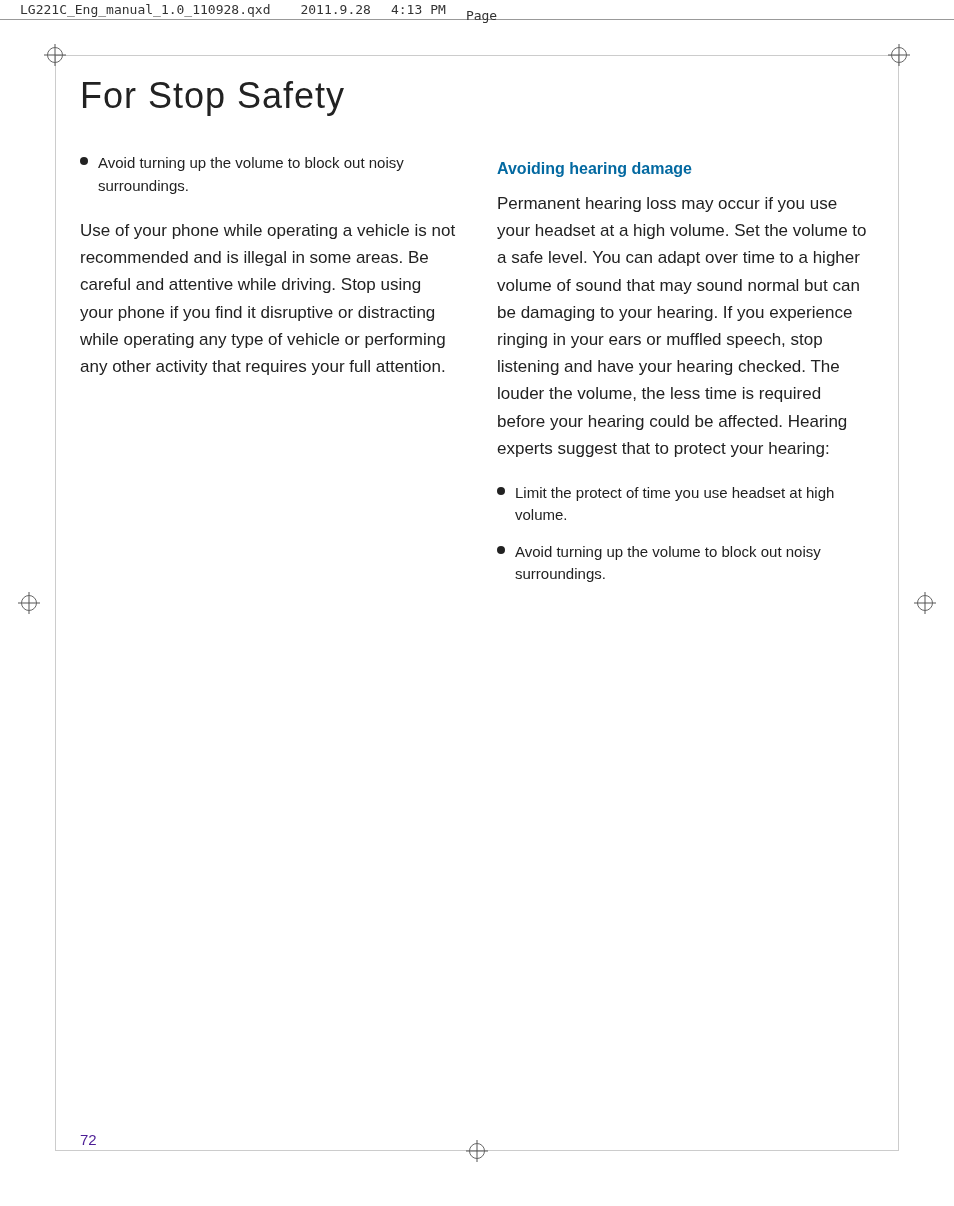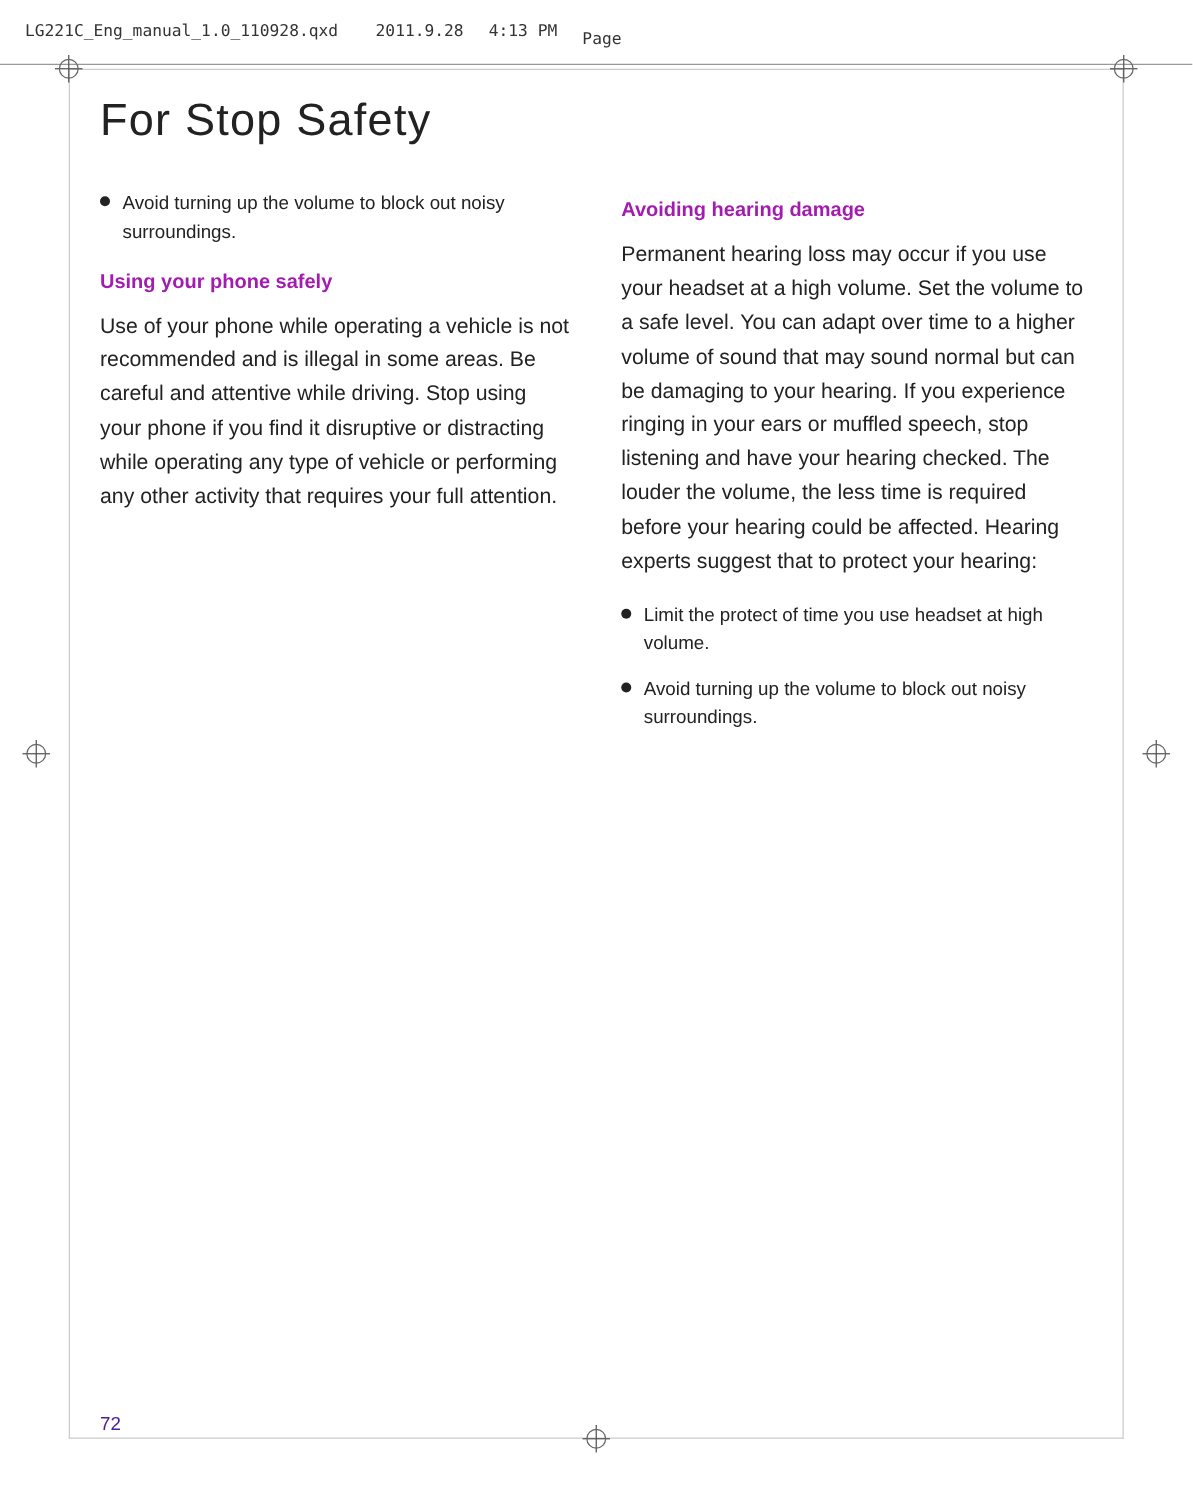--- a/index.html
+++ b/index.html
@@ -16,21 +16,21 @@
       position: relative;
       overflow: hidden;
     }
 
     
     .header-bar {
       position: absolute;
       top: 0;
       left: 0;
       right: 0;
-      height: 52px;
+      height: 20px;
       border-bottom: 1px solid #999;
       display: flex;
       align-items: center;
       padding: 0 20px;
       font-size: 13px;
       color: #333;
       font-family: monospace;
     }
 
     
@@ -132,21 +132,21 @@
       font-size: 17px;
       line-height: 1.6;
       color: #222;
       margin-bottom: 20px;
     }
 
     
     .section-heading {
       font-size: 16px;
       font-weight: bold;
-      color: #a21caf;
+      color: #0369a1;
       margin-bottom: 12px;
       margin-top: 8px;
     }
 
     
     .page-number {
       position: absolute;
       bottom: 58px;
       left: 80px;
       font-size: 15px;
@@ -246,21 +246,20 @@
     <div class="col-left">
 
       <ul class="bullet-list">
         <li>
           <div class="bullet-dot"></div>
           <span>Avoid turning up the volume to block out noisy surroundings.</span>
         </li>
       </ul>
 
 
-      <h2 class="section-heading">Using your phone safely</h2>
 
       <p class="body-text">Use of your phone while operating a vehicle is not recommended and is illegal in some areas. Be careful and attentive while driving. Stop using your phone if you find it disruptive or distracting while operating any type of vehicle or performing any other activity that requires your full attention.</p>
 
     </div>
 
     <div class="col-right">
 
       <h2 class="section-heading">Avoiding hearing damage</h2>
 
       <p class="body-text">Permanent hearing loss may occur if you use your headset at a high volume. Set the volume to a safe level. You can adapt over time to a higher volume of sound that may sound normal but can be damaging to your hearing. If you experience ringing in your ears or muffled speech, stop listening and have your hearing checked. The louder the volume, the less time is required before your hearing could be affected. Hearing experts suggest that to protect your hearing:</p>

